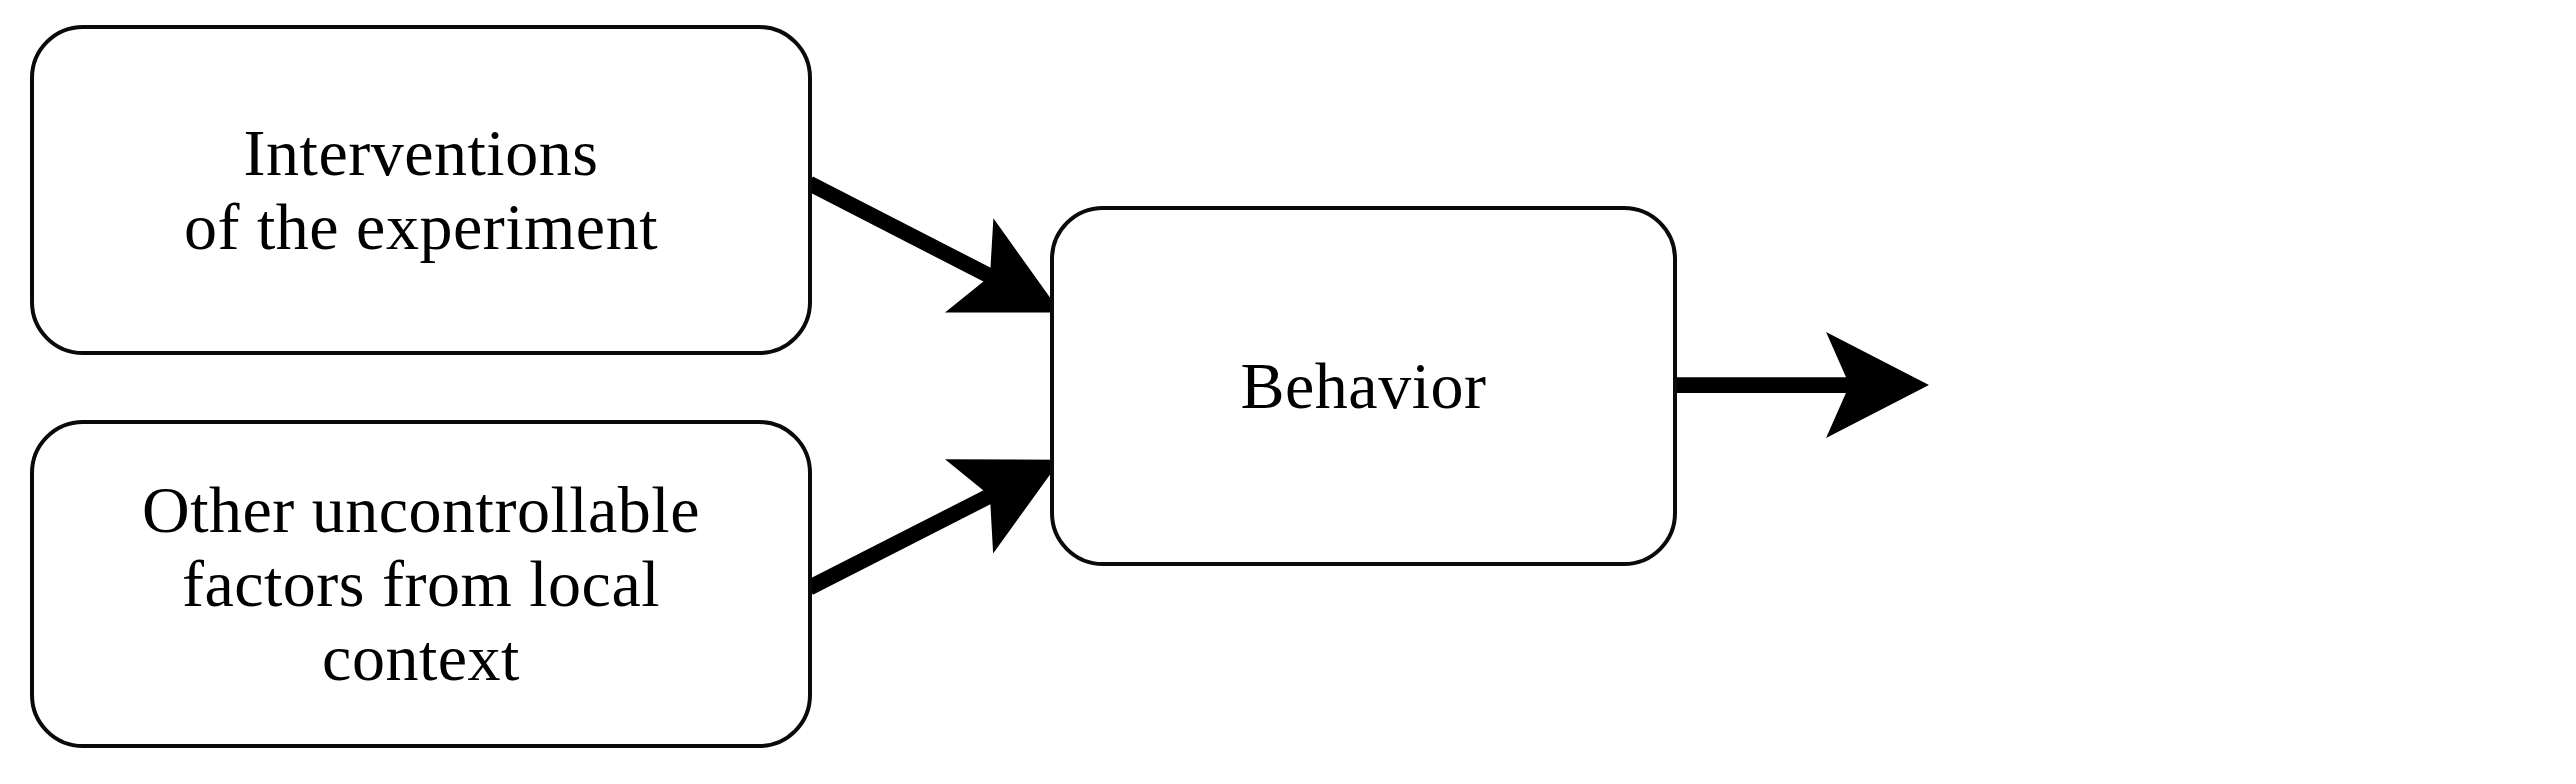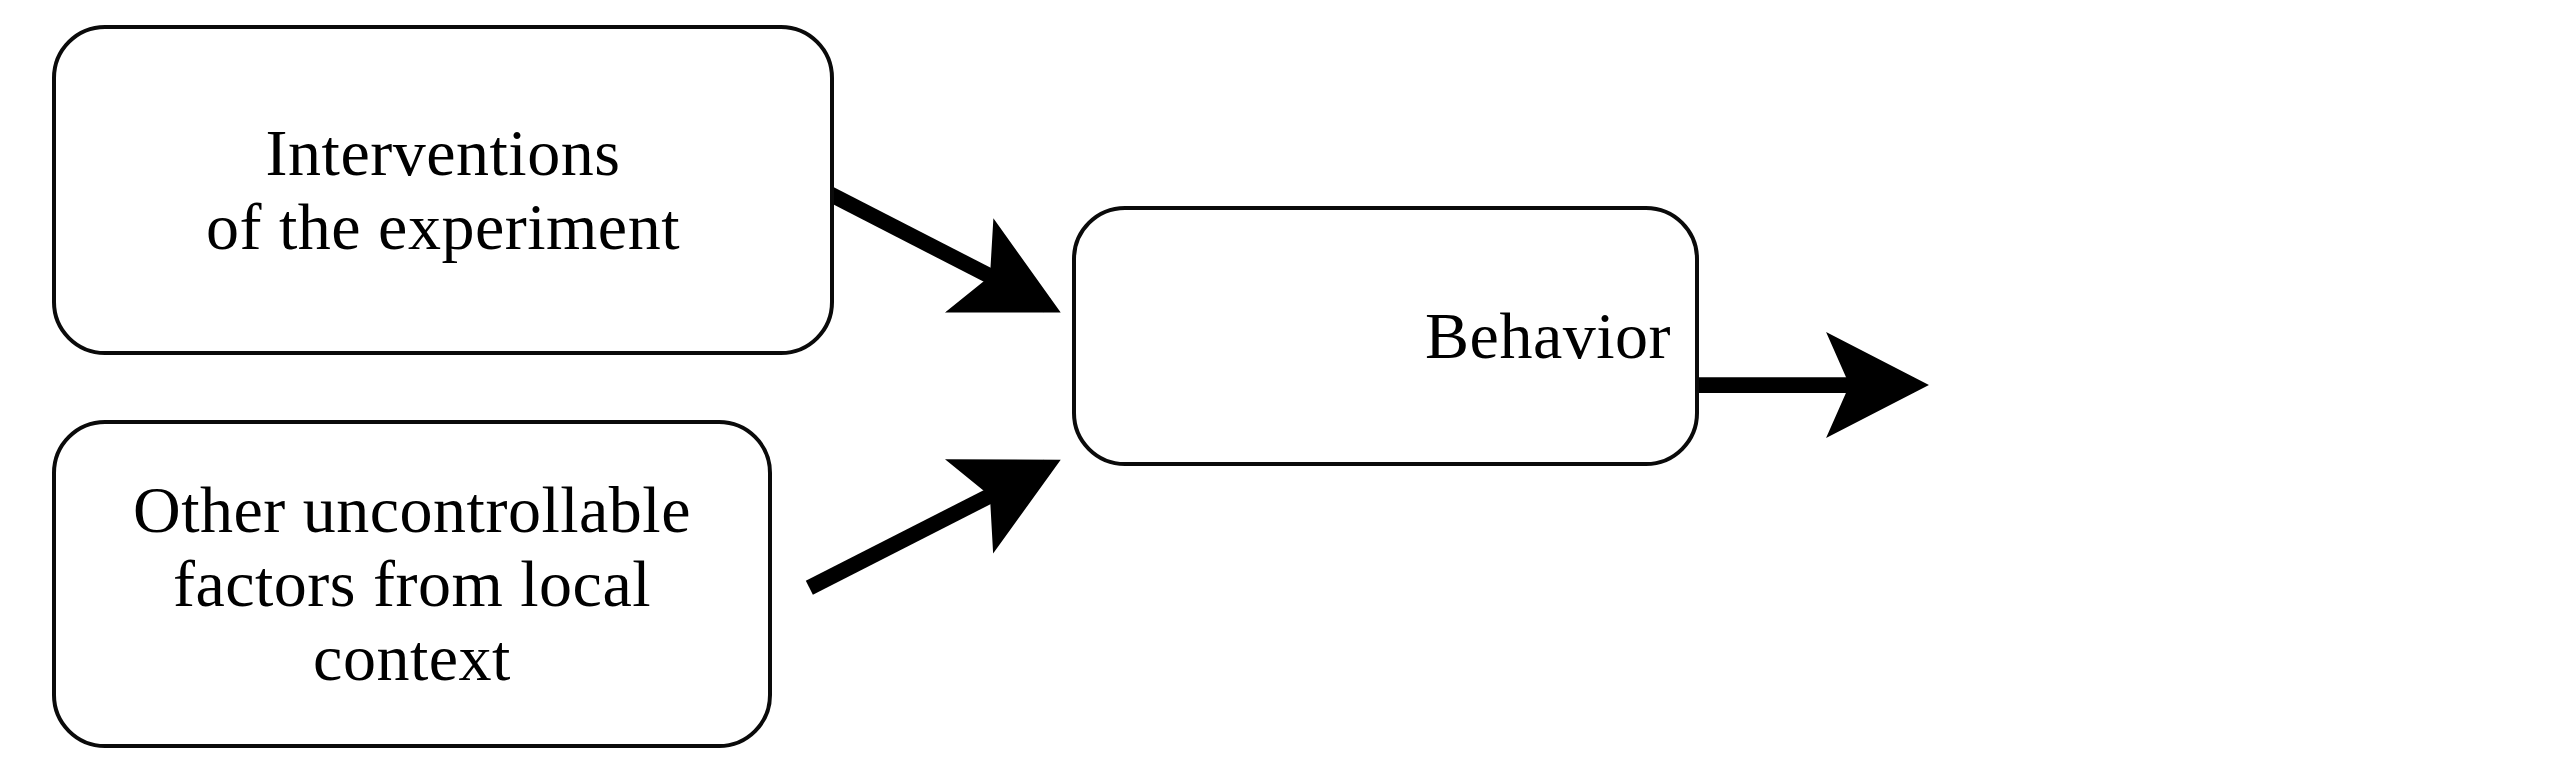--- a/index.html
+++ b/index.html
@@ -19,49 +19,47 @@
   .node {
     position: absolute;
     box-sizing: border-box;
     border: 4.6px solid #0a0a0a;
     border-radius: 53px;
     background: #ffffff;
     display: flex;
     align-items: center;
     justify-content: center;
     text-align: center;
-    margin-left: 22px;
   }
   .node-label {
     font-family: "Liberation Serif", "DejaVu Serif", serif;
     font-size: 66px;
     line-height: 1.12;
     color: #000000;
     letter-spacing: 0.5px;
     white-space: pre-line;
     padding: 0 24px;
   }
   #node-interventions {
     left: 30px;
     top: 25px;
     width: 782px;
     height: 330px;
   }
   #node-other-factors {
     left: 30px;
     top: 420px;
-    width: 720px;
+    width: 782px;
     height: 328px;
   }
   #node-behavior {
     left: 1050px;
     top: 206px;
     width: 627px;
-    height: 260px;
-    justify-content: flex-end;
+    height: 360px;
   }
   #node-power {
     left: 1917px;
     top: 206px;
     width: 631px;
     height: 360px;
   }
   #edges {
     position: absolute;
     left: 0;

